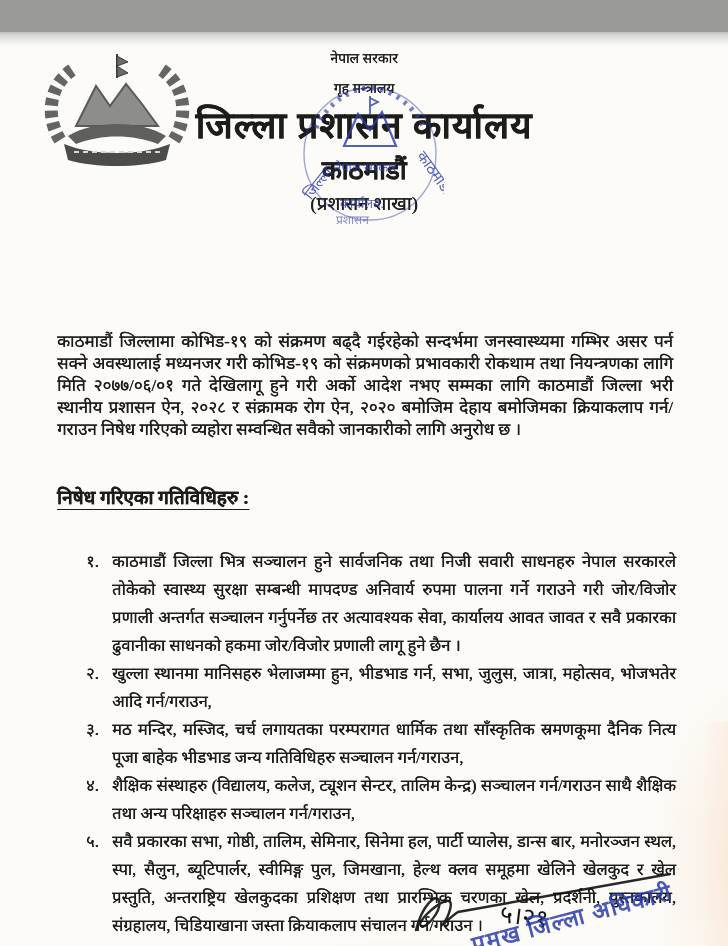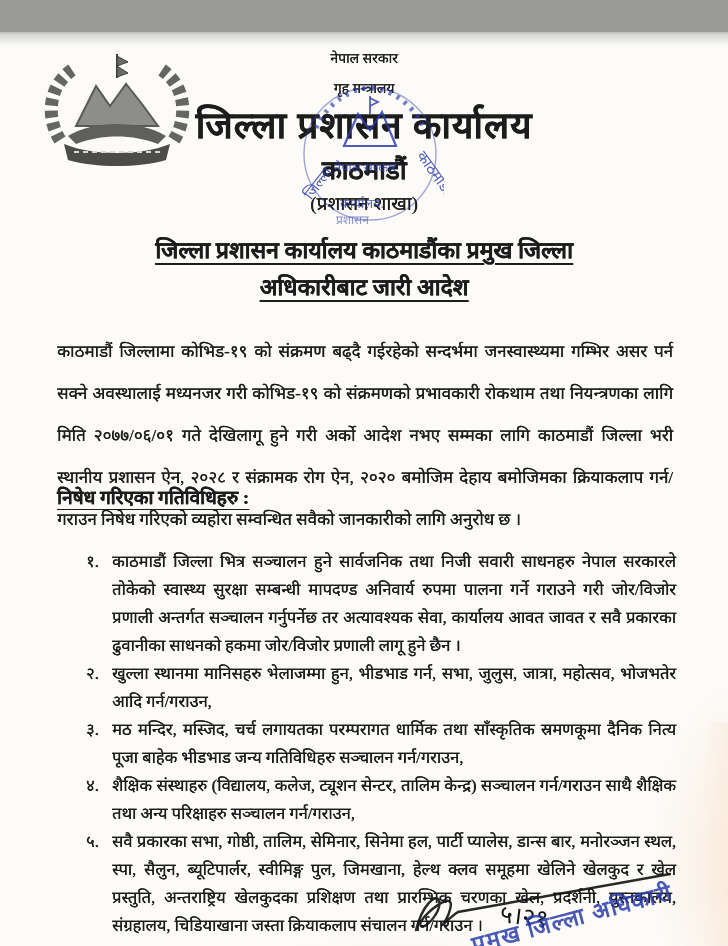--- a/index.html
+++ b/index.html
@@ -26,21 +26,21 @@
   .emblem{position:absolute;left:38px;top:12px;width:158px;height:126px;}
   
   .stamp-hdr{position:absolute;left:296px;top:48px;width:148px;height:148px;opacity:.82;pointer-events:none;}
   .stamp-hdr text{fill:#2b3cab;font-family:"Liberation Serif","DejaVu Serif",serif;}
   
   .title{position:absolute;top:200px;left:0;width:100%;text-align:center;
     font-size:23px;font-weight:bold;line-height:37px;}
   .title span{text-decoration:underline;text-underline-offset:5px;text-decoration-thickness:1.6px;}
   
   .intro{position:absolute;top:299px;left:57px;width:616px;font-size:17px;
-    line-height:42px;text-align:justify;}
+    line-height:22px;text-align:justify;}
   .sect{position:absolute;top:452px;left:57px;font-size:19px;font-weight:bold;
     text-decoration:underline;text-underline-offset:5px;}
   .list{position:absolute;top:516px;left:86px;width:590px;font-size:16.5px;line-height:28px;}
   .li{display:flex;}
   .li .num{flex:0 0 26px;}
   .li .itx{flex:1;text-align:justify;}
   
   .sig-svg{position:absolute;left:398px;top:836px;width:280px;height:80px;}
   .sig-date{position:absolute;left:500px;top:866px;font-size:25px;color:#141414;
     transform:rotate(7deg);font-family:"DejaVu Sans",sans-serif;}
@@ -92,24 +92,20 @@
       <path d="M48,66 L62,34 L74,50 L86,32 L100,66 Z" stroke-width="2.2"></path>
       <path d="M74,16 L74,34 M74,18 L82,22 L74,26" stroke-width="1.8"></path>
     </g>
     <text x="8" y="118" font-size="15" transform="rotate(-52 14 112)">जिल्ला</text>
     <text x="112" y="80" font-size="15" transform="rotate(54 120 86)">काठमाडौं</text>
     <text x="38" y="92" font-size="13">नेपाल सरकार</text>
     <text x="44" y="128" font-size="13">कार्यालय.</text>
     <text x="40" y="144" font-size="12" opacity=".7">प्रशासन</text>
   </svg>
 
-  <div class="title txt">
-    <span>जिल्ला प्रशासन कार्यालय काठमाडौंका प्रमुख जिल्ला</span><br>
-    <span>अधिकारीबाट जारी आदेश</span>
-  </div>
 
   <div class="intro txt">काठमाडौं जिल्लामा कोभिड-१९ को संक्रमण बढ्दै गईरहेको सन्दर्भमा जनस्वास्थ्यमा गम्भिर असर पर्न सक्ने अवस्थालाई मध्यनजर गरी कोभिड-१९ को संक्रमणको प्रभावकारी रोकथाम तथा नियन्त्रणका लागि मिति २०७७/०६/०१ गते देखिलागू हुने गरी अर्को आदेश नभए सम्मका लागि काठमाडौं जिल्ला भरी स्थानीय प्रशासन ऐन, २०२८ र संक्रामक रोग ऐन, २०२० बमोजिम देहाय बमोजिमका क्रियाकलाप गर्न/गराउन निषेध गरिएको व्यहोरा सम्वन्धित सवैको जानकारीको लागि अनुरोध छ ।</div>
 
   <div class="sect txt">निषेध गरिएका गतिविधिहरु :</div>
 
   <div class="list txt">
 
       <div class="li">
         <span class="num">१.</span>
         <span class="itx">काठमाडौं जिल्ला भित्र सञ्चालन हुने सार्वजनिक तथा निजी सवारी साधनहरु नेपाल सरकारले तोकेको स्वास्थ्य सुरक्षा सम्बन्धी मापदण्ड अनिवार्य रुपमा पालना गर्ने गराउने गरी जोर/विजोर प्रणाली अन्तर्गत सञ्चालन गर्नुपर्नेछ तर अत्यावश्यक सेवा, कार्यालय आवत जावत र सवै प्रकारका ढुवानीका साधनको हकमा जोर/विजोर प्रणाली लागू हुने छैन ।</span>

